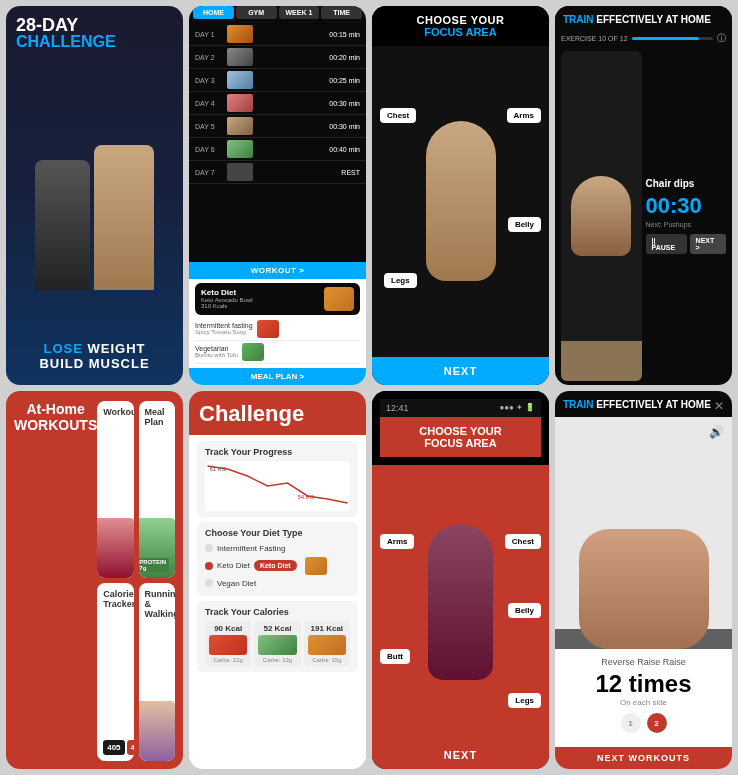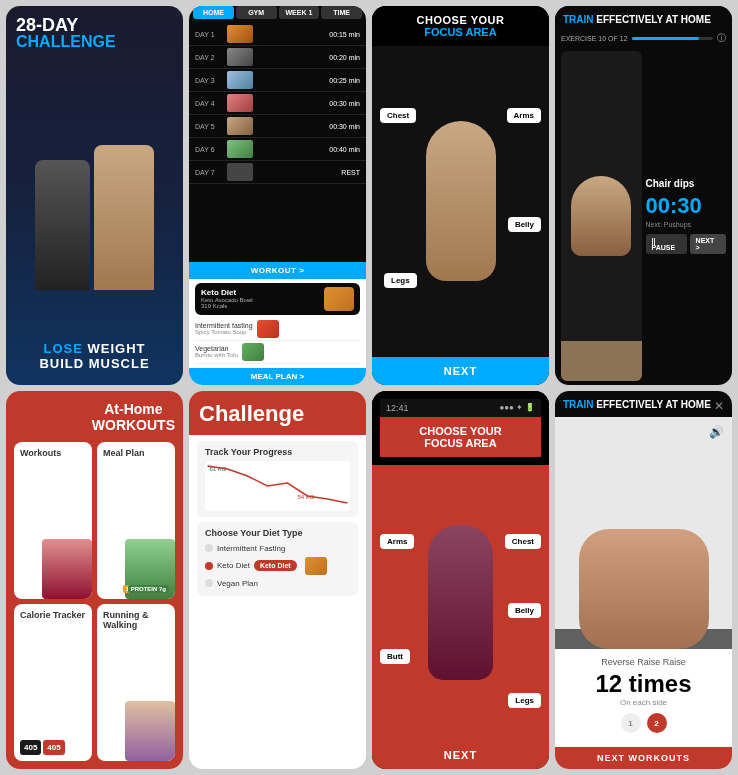--- a/index.html
+++ b/index.html
@@ -390,23 +390,22 @@
       font-size: 7px;
       font-weight: 700;
       padding: 3px 6px;
       border-radius: 3px;
     }
 
     
     .card-5 {
       background: #c0392b;
       display: flex;
-      flex-direction: column;
+      flex-direction: row;
       padding: 10px 8px 8px;
-      align-items: flex-end;
     }
     .card-5-title {
       color: #fff;
       font-size: 14px;
       font-weight: 900;
       text-align: center;
       line-height: 1.2;
       margin-bottom: 8px;
     }
     .workout-grid {
@@ -885,21 +884,41 @@
           <span class="diet-name">Intermittent Fasting</span>
         </div>
         <div class="diet-type-row">
           <div class="diet-dot"></div>
           <span class="diet-name">Keto Diet</span>
           <span class="keto-badge">Keto Diet</span>
           <div style="width:22px;height:18px;background:linear-gradient(135deg,#e09030,#c07020);border-radius:3px;margin-left:4px;"></div>
         </div>
         <div class="diet-type-row">
           <div class="diet-dot" style="background:#ddd;"></div>
-          <span class="diet-name">Vegan Plan</span>
+          <span class="diet-name">Vegan Diet</span>
+        </div>
+      </div>
+      <div class="section-box">
+        <div class="section-title">Track Your Calories</div>
+        <div class="calorie-row">
+          <div class="cal-item">
+            <div class="cal-value">90 Kcal</div>
+            <div style="width:100%;height:20px;background:linear-gradient(135deg,#e05030,#c03020);border-radius:3px;margin:2px 0;"></div>
+            <div class="cal-label">Carbs: 22g</div>
+          </div>
+          <div class="cal-item">
+            <div class="cal-value">52 Kcal</div>
+            <div style="width:100%;height:20px;background:linear-gradient(135deg,#80c080,#408040);border-radius:3px;margin:2px 0;"></div>
+            <div class="cal-label">Carbs: 13g</div>
+          </div>
+          <div class="cal-item">
+            <div class="cal-value">191 Kcal</div>
+            <div style="width:100%;height:20px;background:linear-gradient(135deg,#e09030,#c07020);border-radius:3px;margin:2px 0;"></div>
+            <div class="cal-label">Carbs: 15g</div>
+          </div>
         </div>
       </div>
     </div>
   </div>
 
   <div class="card card-7">
     <div class="card-7-header">
       <div style="background:#111;padding:4px 6px;font-size:9px;color:#aaa;display:flex;align-items:center;gap:4px;">
         <span>12:41</span>
         <span style="margin-left:auto;font-size:8px;">●●● ✦ 🔋</span>

